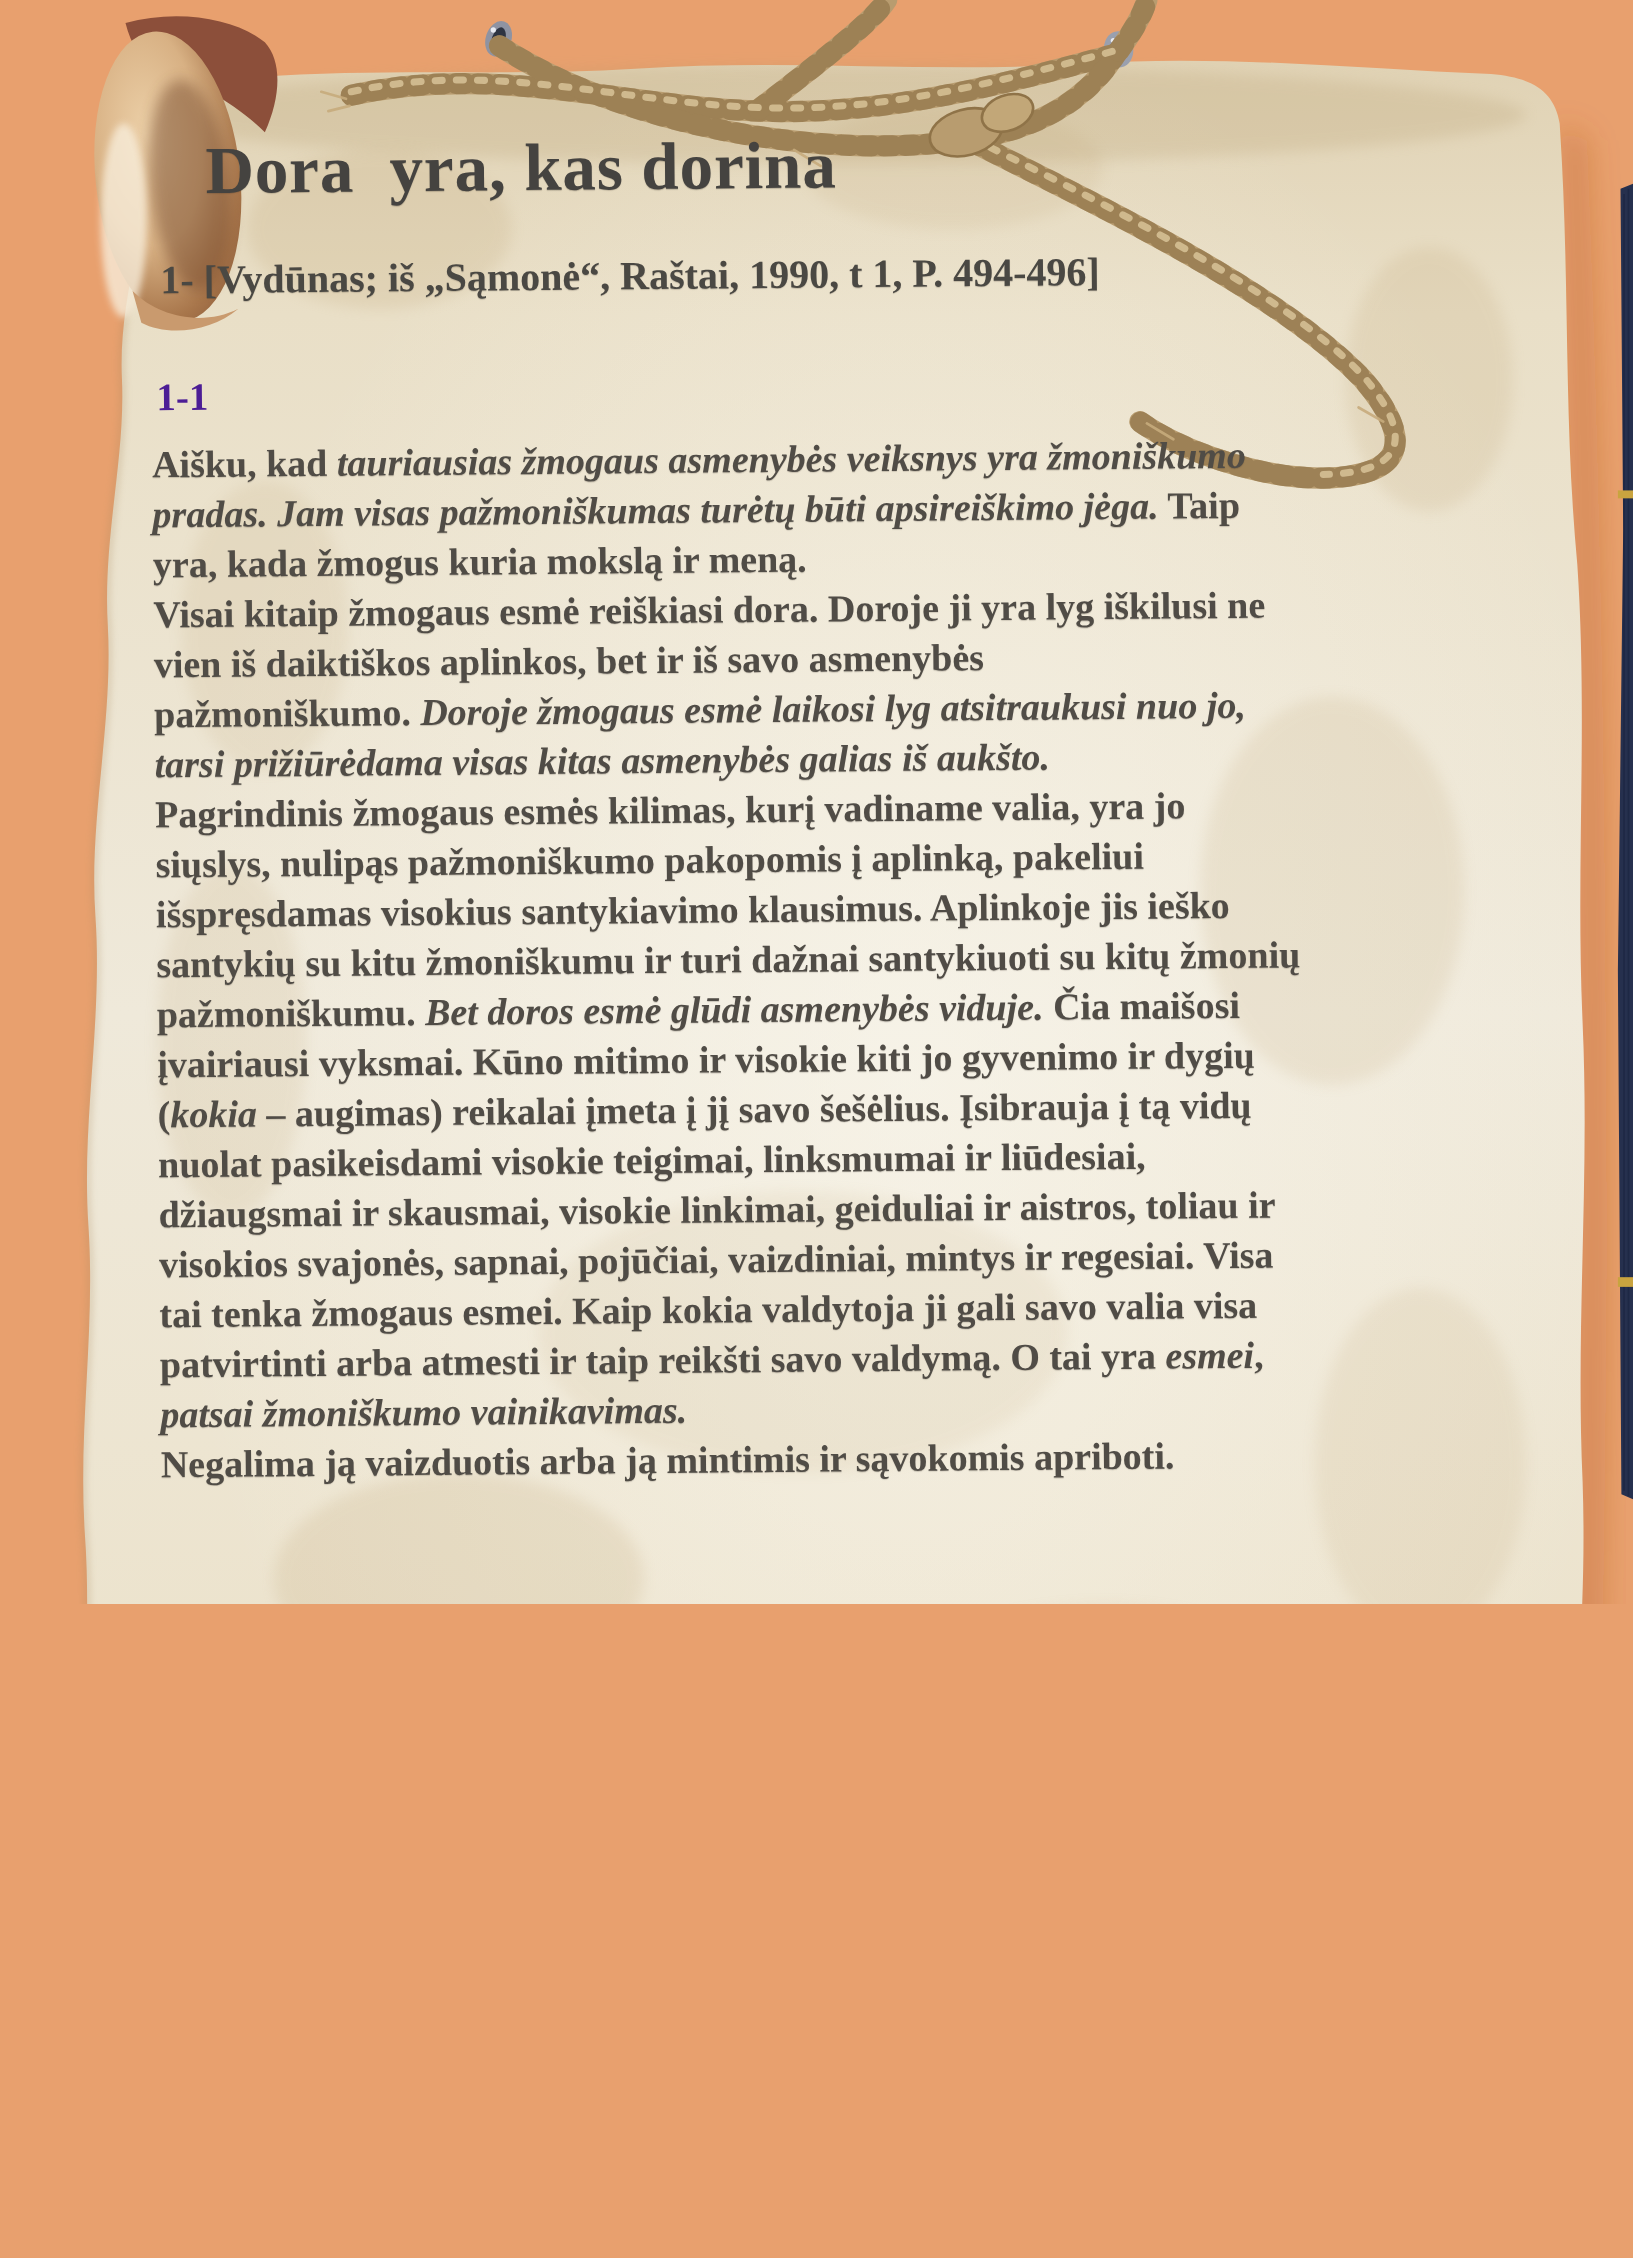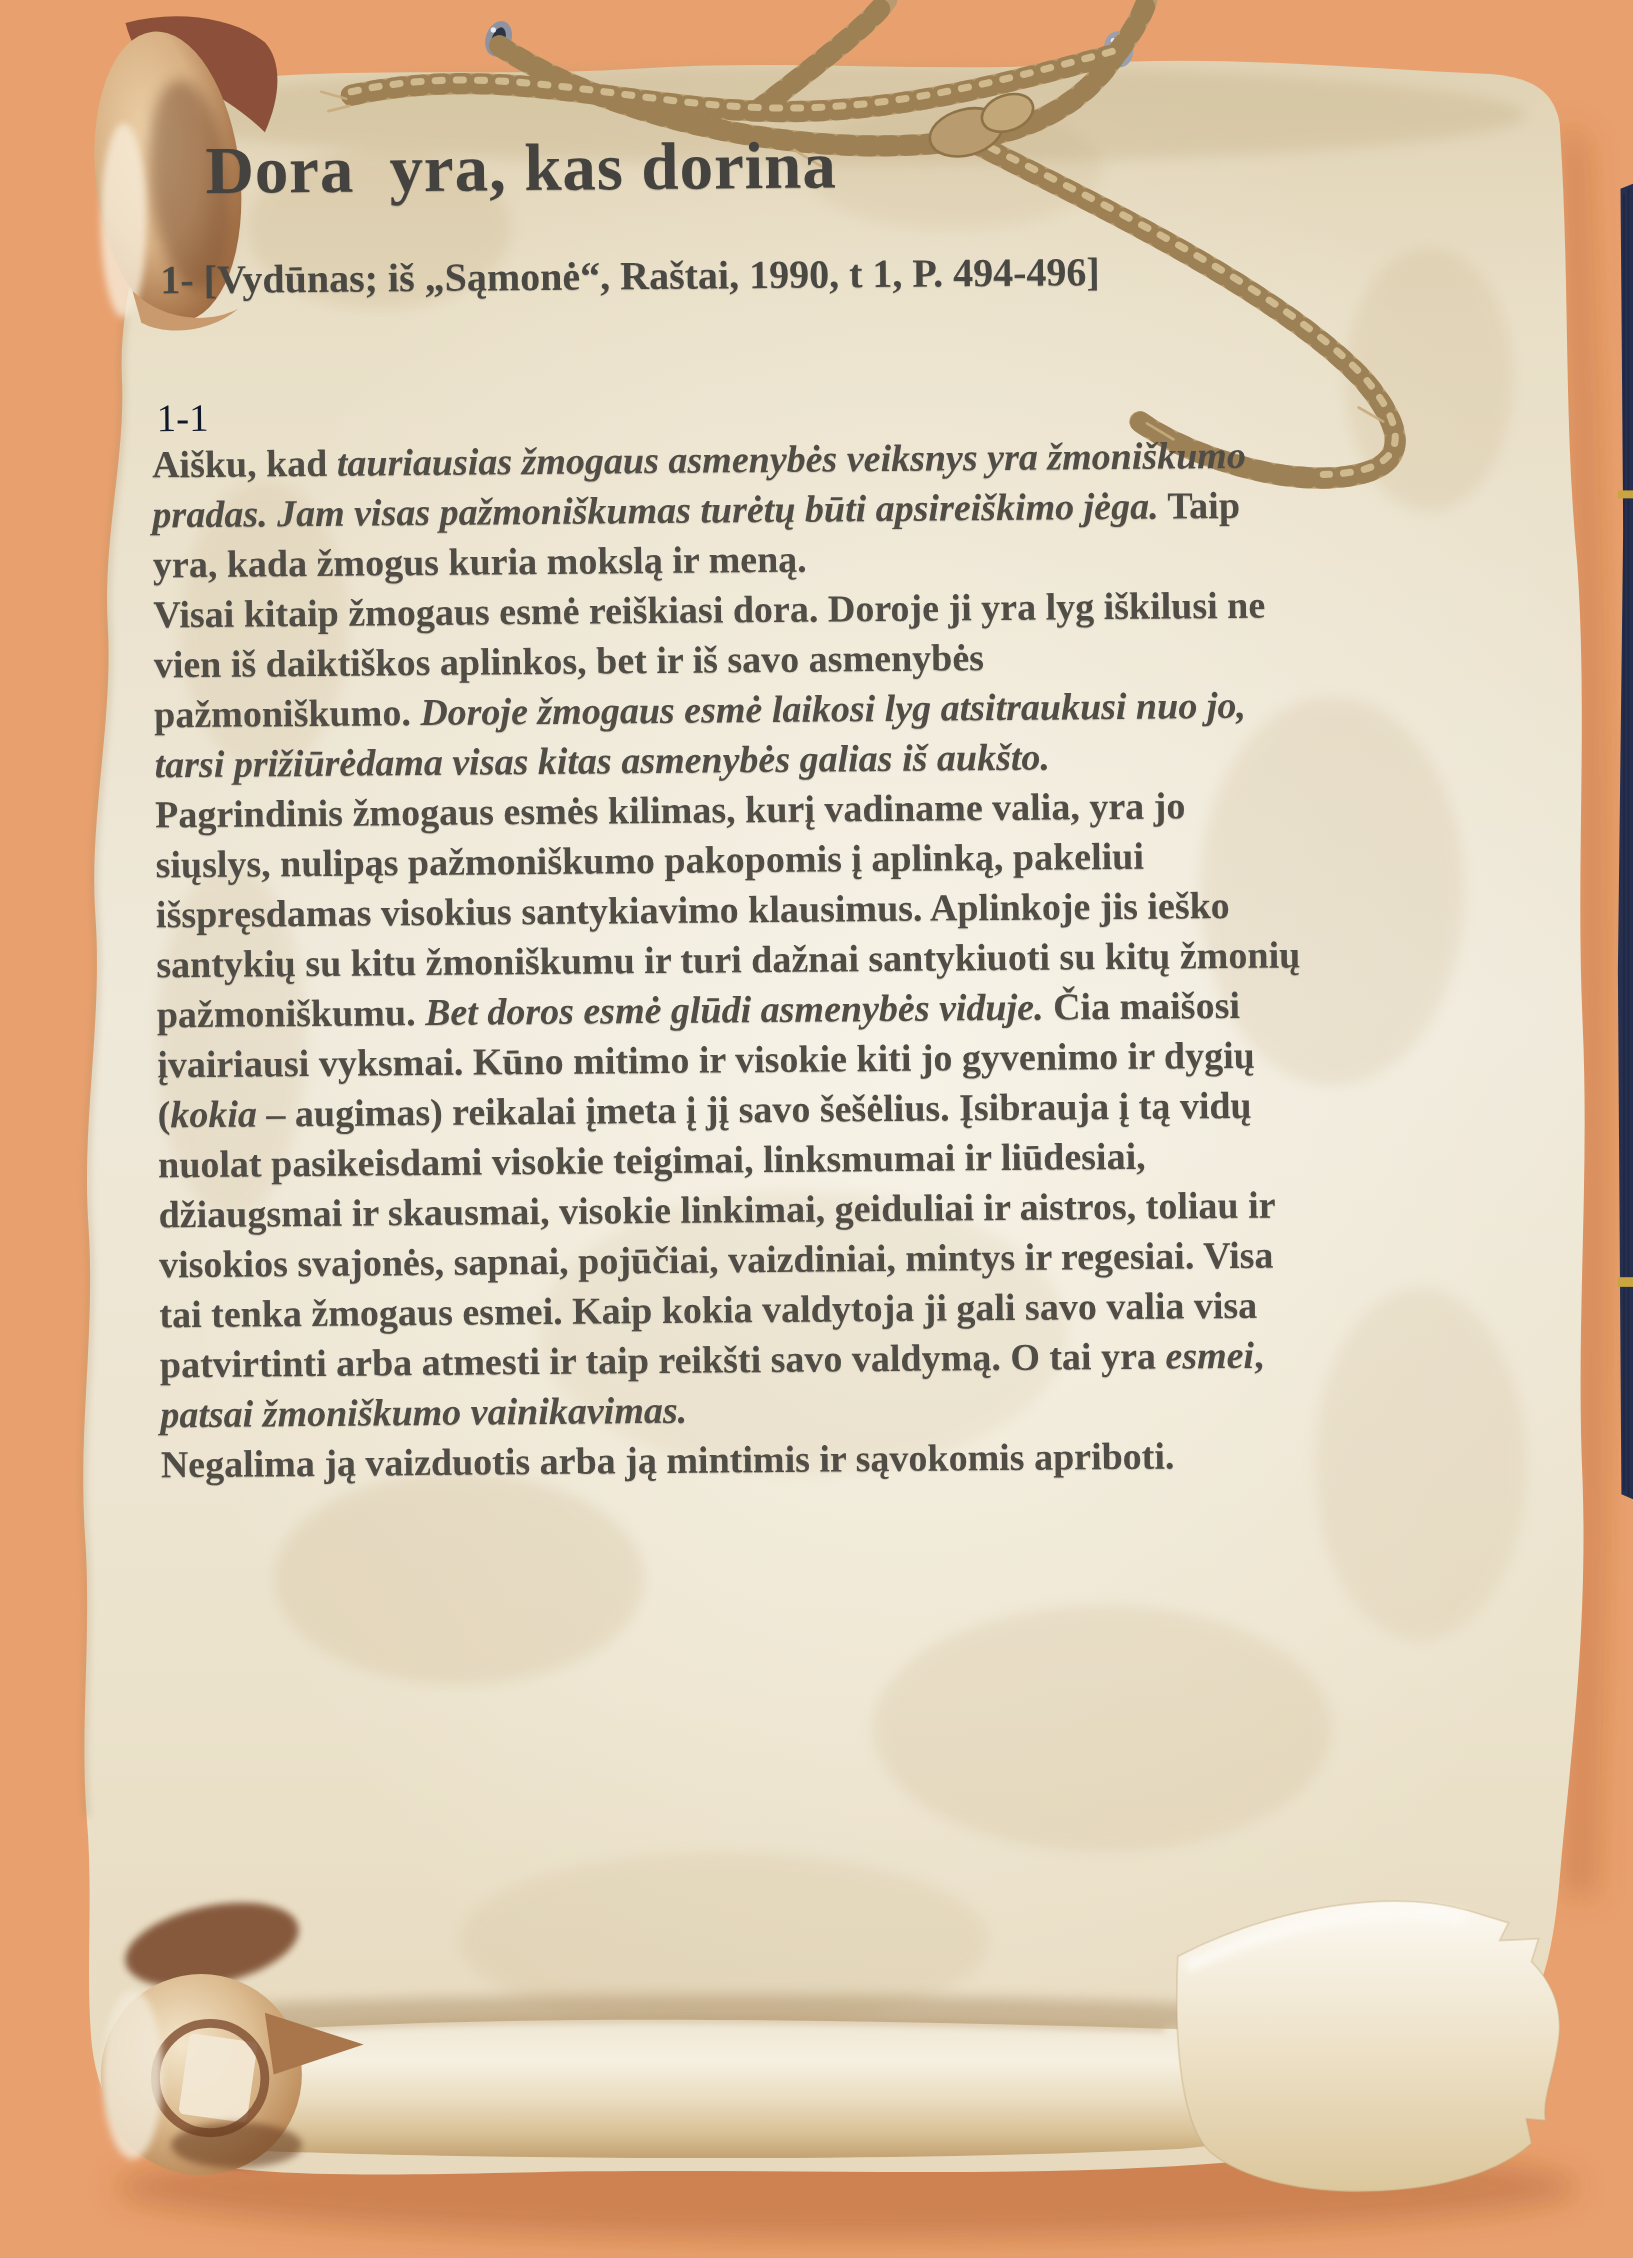--- a/index.html
+++ b/index.html
@@ -1,18 +1,18 @@
 <!DOCTYPE html>
 <html style="font-size:14px"><head>
 <meta charset="utf-8">
 <style>
   html,body{margin:0;padding:0;background:#d8archiv;}
   body{margin:0;background:#e8a06e;}
   .stage{
-    position:relative;width:1634px;height:2258px;overflow:hidden;
+    position:relative;width:1634px;height:1604px;overflow:hidden;
     background:
       radial-gradient(120% 95% at 48% 42%, rgba(255,246,234,0) 46%, rgba(216,118,58,0.50) 100%),
       linear-gradient(180deg,#ea9c6d 0%,#f2bf97 14%,#f5cdab 50%,#eca univers 0),
       linear-gradient(180deg,#ea9c6d 0%,#f2bf97 14%,#f5cdab 52%,#e9995f 86%,#dc7e48 100%);
     font-family:"Liberation Serif","DejaVu Serif",serif;
   }
   svg.decor{position:absolute;left:0;top:0;}
   .text-layer{
     position:absolute;left:0;top:0;width:1634px;height:2258px;
     transform:rotate(-0.5deg);transform-origin:194px 459px;
@@ -22,22 +22,22 @@
     position:absolute;left:208px;top:132px;margin:0;
     font-size:67px;font-weight:bold;letter-spacing:0.9px;color:#454340;
     white-space:pre;text-shadow:0 0.9px 0.9px rgba(60,50,40,.25);
   }
   .citation{
     position:absolute;left:162px;top:256px;
     font-size:40px;font-weight:bold;color:#4a4843;
     white-space:pre;text-shadow:0 0.9px 0.9px rgba(60,50,40,.22);
   }
   .section{
-    position:absolute;left:157px;top:395px;
-    font-size:39px;font-weight:normal;color:#0f172a;
+    position:absolute;left:157px;top:374px;
+    font-size:39px;font-weight:bold;color:#4c1d95;
   }
   .body{
     position:absolute;left:152px;top:439px;width:1376px;
     font-size:38px;font-weight:bold;color:#504c46;
     text-shadow:0 0.9px 0.9px rgba(60,50,40,.22);
   }
   .tline{height:50px;line-height:50px;white-space:pre;}
   .it{font-style:italic;}
 </style>
 </head>

